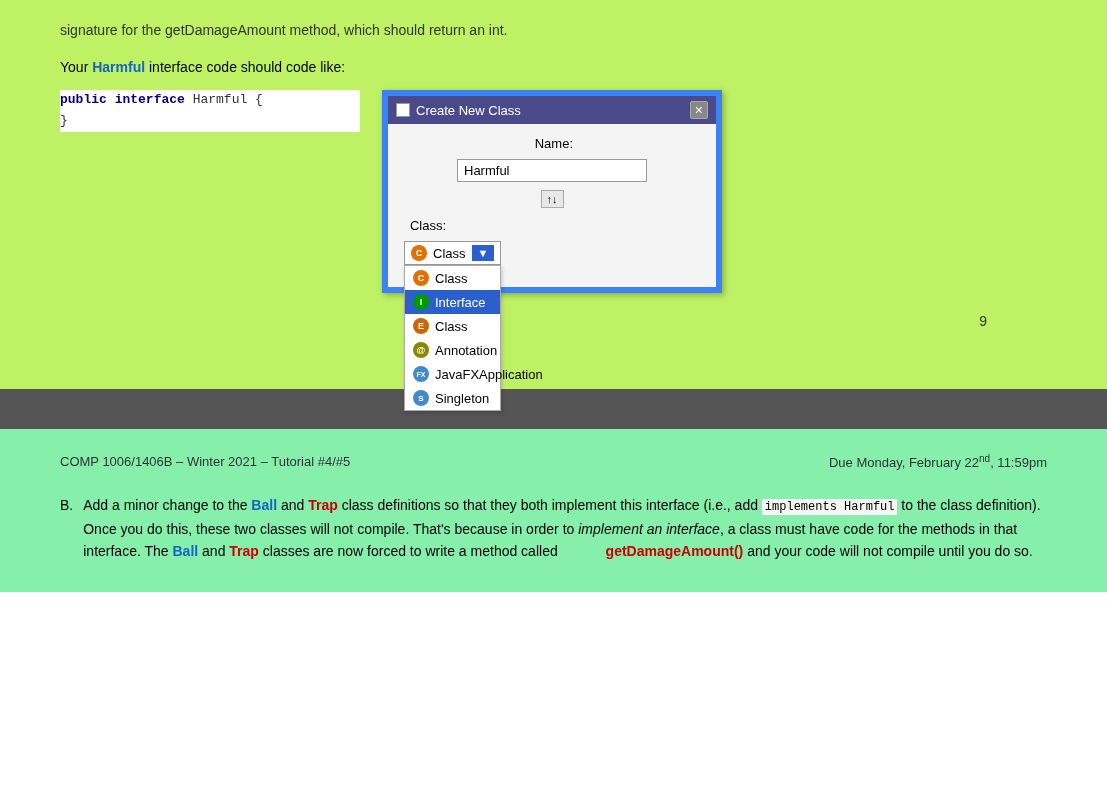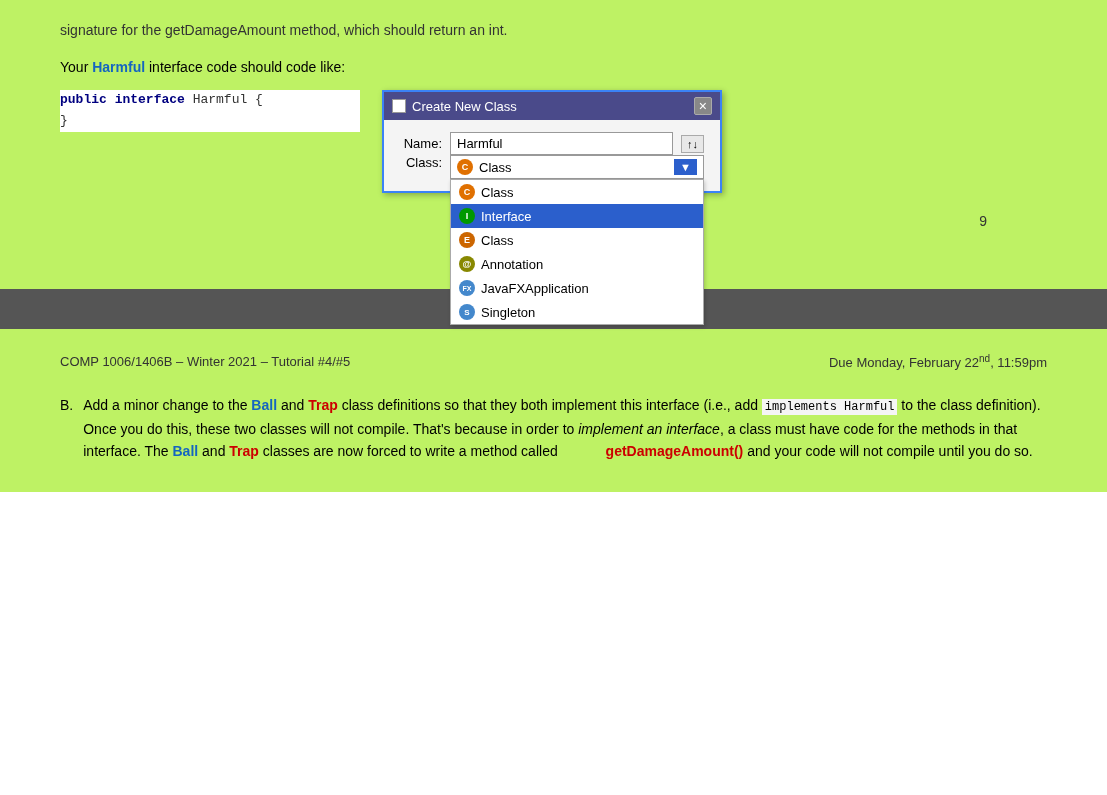--- a/index.html
+++ b/index.html
@@ -50,21 +50,21 @@
       min-width: 300px;
     }
 
     .code-block .kw-public { color: #000080; font-weight: bold; }
     .code-block .kw-interface { color: #000080; font-weight: bold; }
     .code-block .kw-int { color: #000080; font-weight: bold; }
     .code-block .code-normal { color: #333; }
 
     
     .dialog {
-      border: 2px solid #3b82f6;
+      border: 6px solid #3b82f6;
       background: #f0f0f0;
       width: 340px;
       box-shadow: 2px 2px 6px rgba(0,0,0,0.3);
       font-size: 13px;
     }
 
     .dialog-titlebar {
       background: #4a4a8a;
       color: #fff;
       padding: 5px 8px;
@@ -99,21 +99,23 @@
     }
 
     .dialog-body {
       padding: 12px 16px;
       background: #f4f4f4;
     }
 
     .dialog-row {
       display: flex;
       align-items: center;
+      margin-bottom: 10px;
       gap: 8px;
+      flex-direction: column;
     }
 
     .dialog-label {
       width: 42px;
       text-align: right;
       font-size: 13px;
       color: #000;
     }
 
     .dialog-input {
@@ -207,21 +209,21 @@
       color: #333;
     }
 
     .dark-bar {
       background: #555;
       height: 40px;
       width: 100%;
     }
 
     .bottom-section {
-      background: #bef264;
+      background: #86efac;
       padding: 24px 60px 30px 60px;
     }
 
     .footer-header {
       display: flex;
       justify-content: space-between;
       align-items: center;
       margin-bottom: 24px;
       font-size: 13px;
     }

